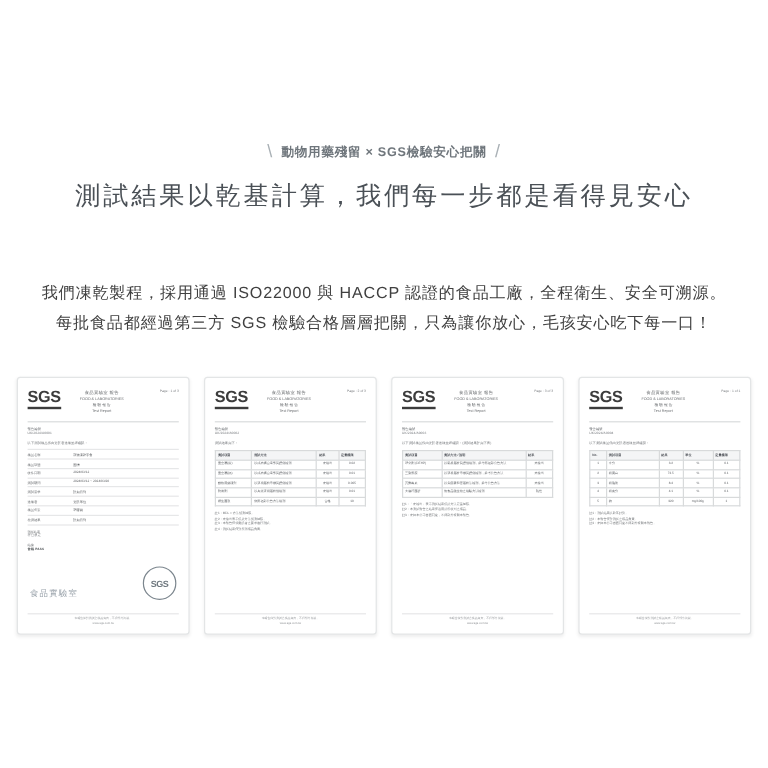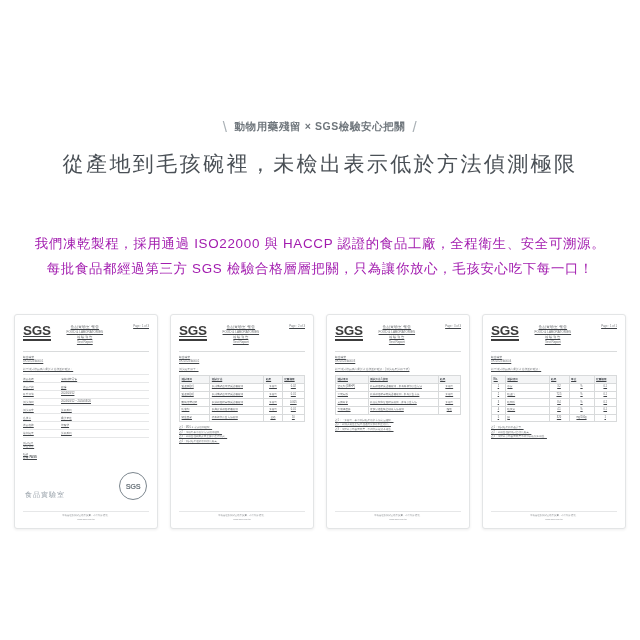--- a/index.html
+++ b/index.html
@@ -66,33 +66,32 @@
   
   .bodycopy {
     position: absolute;
     top: 232px;
     left: 0;
     width: 640px;
     text-align: center;
     font-size: 13.4px;
     letter-spacing: 0.7px;
     line-height: 1.85;
-    color: #a21caf;
+    color: #404040;
   }
   .bodycopy .line { display: block; white-space: nowrap; }
 
   
   .cert-row {
     position: absolute;
     top: 314px;
     left: 14px;
     width: 612px;
     display: flex;
     justify-content: space-between;
-    text-decoration: underline;
   }
   .cert-card {
     width: 144px;
     height: 215px;
     background: #ffffff;
     border: 1px solid #e3e5e6;
     border-radius: 3px;
     box-shadow: 0 1px 3px rgba(0,0,0,0.07);
     box-sizing: border-box;
     padding: 9px 8px 7px 8px;
@@ -254,21 +253,21 @@
 <div class="page">
 
   <div class="eyebrow-wrap">
     <div class="eyebrow">
       <span class="slash slash-left">\</span>
       <span>動物用藥殘留 × SGS檢驗安心把關</span>
       <span class="slash">/</span>
     </div>
   </div>
 
-  <div class="headline">從產地到毛孩碗裡，未檢出表示低於方法偵測極限</div>
+  <div class="headline">測試結果以乾基計算，我們每一步都是看得見安心</div>
 
   <div class="bodycopy">
     <span class="line">我們凍乾製程，採用通過 ISO22000 與 HACCP 認證的食品工廠，全程衛生、安全可溯源。</span>
     <span class="line">每批食品都經過第三方 SGS 檢驗合格層層把關，只為讓你放心，毛孩安心吃下每一口！</span>
   </div>
 
   <div class="cert-row">
 
     <div class="cert-card">
       <div class="cert-head">

